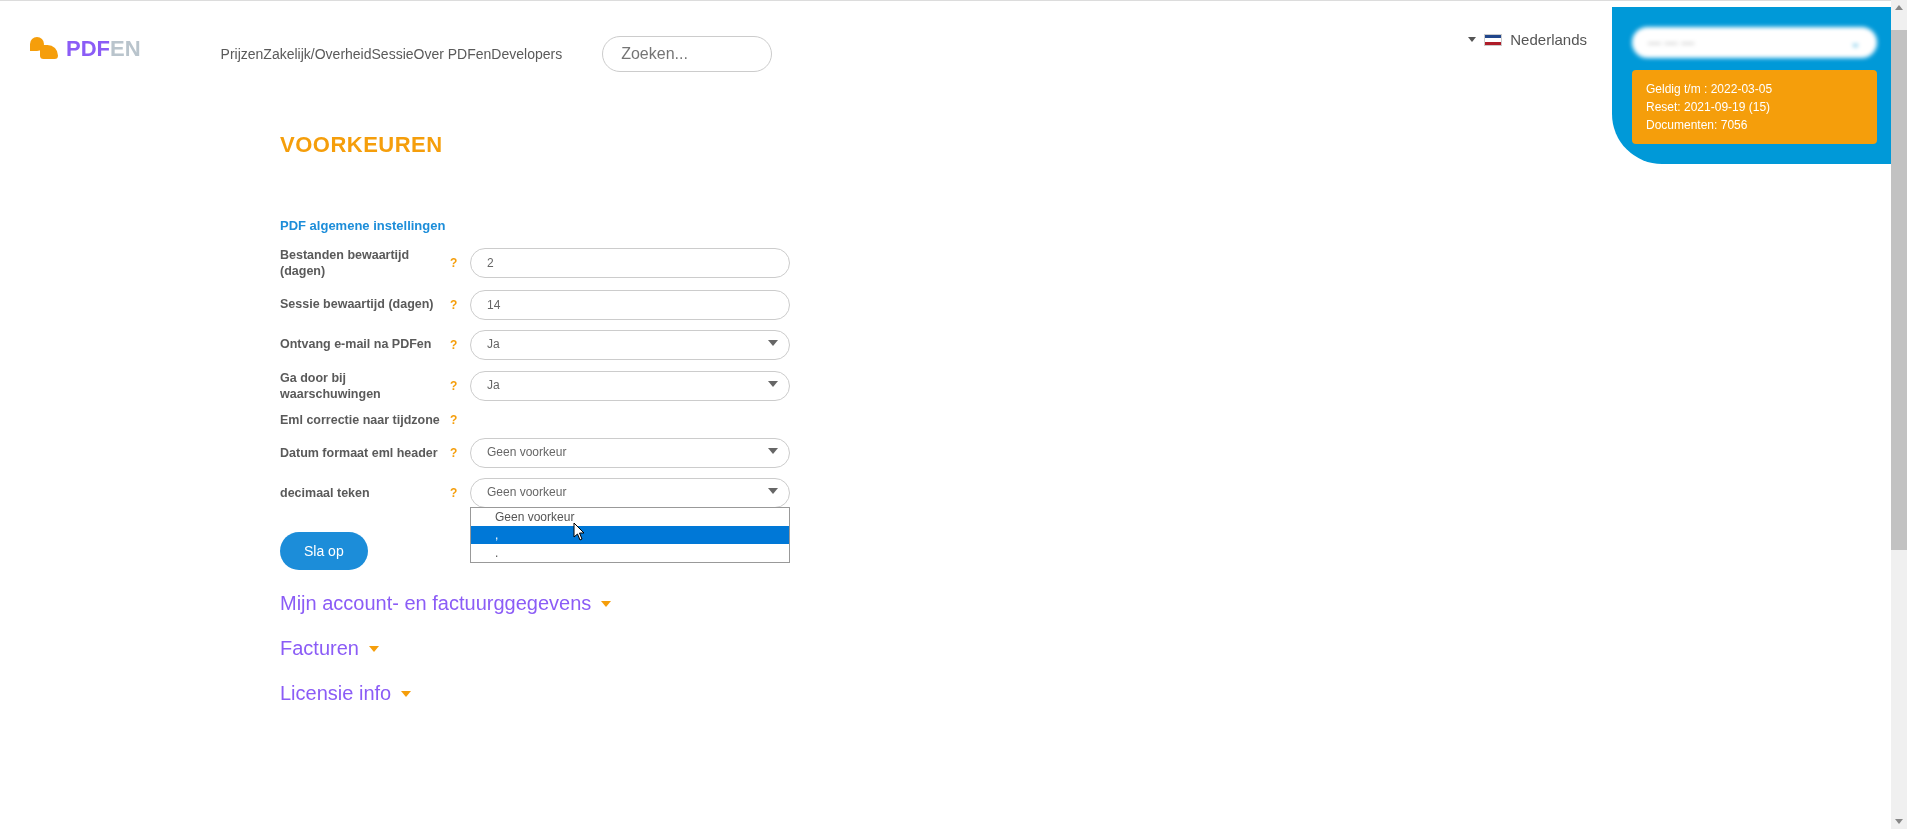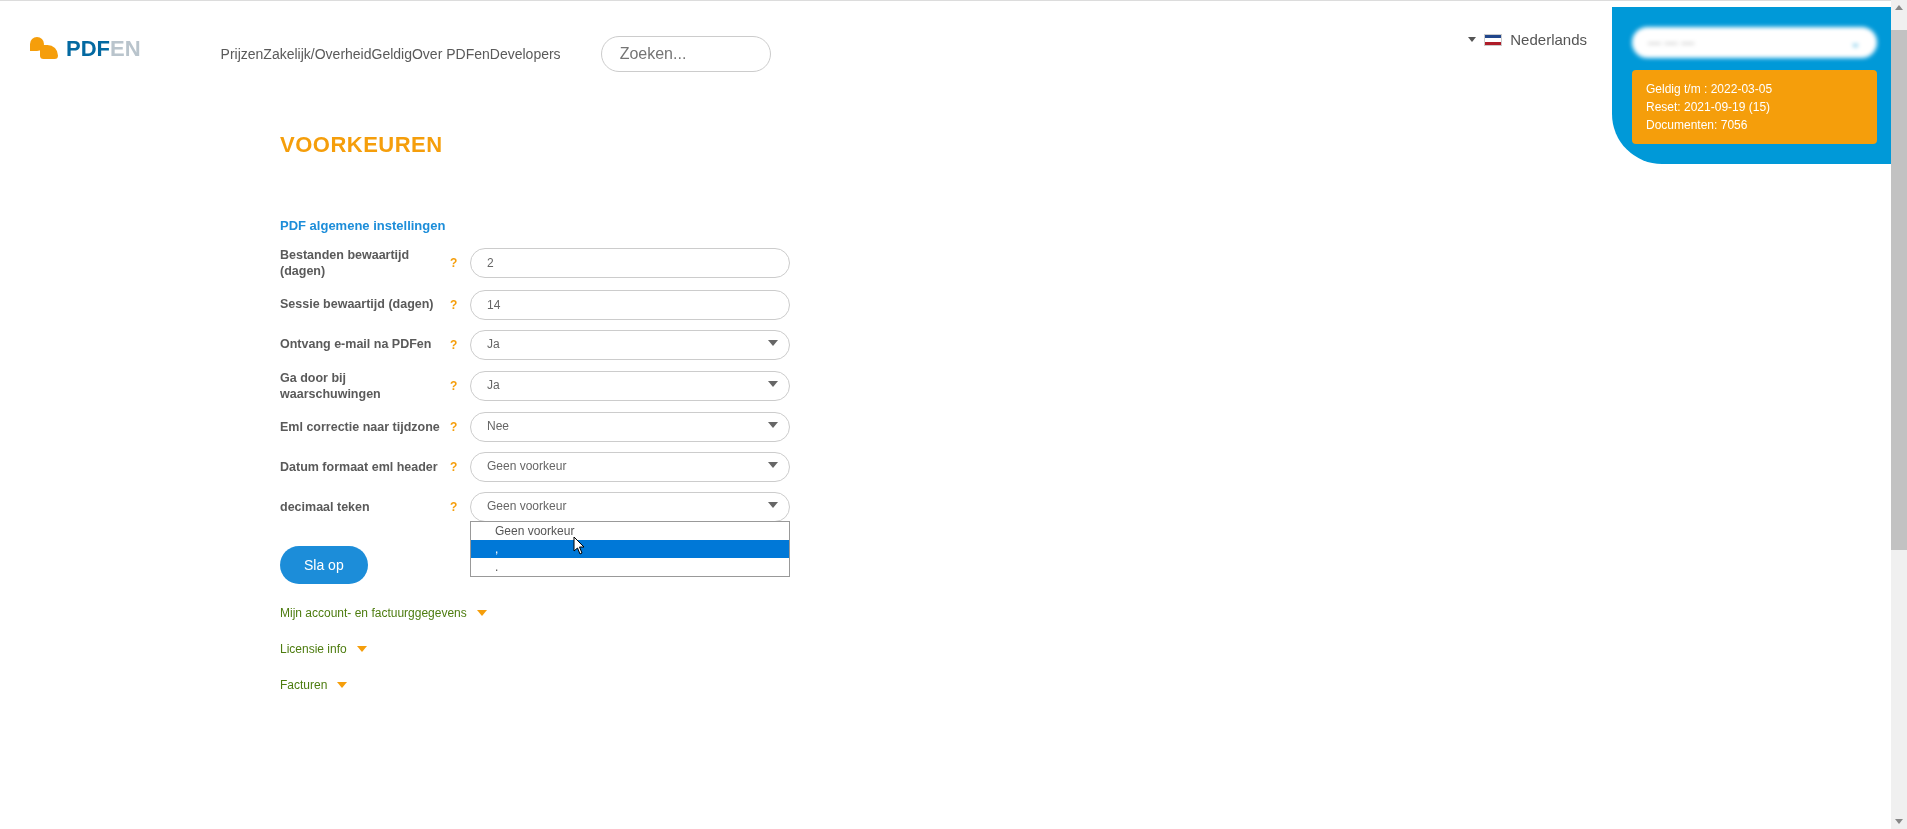--- a/index.html
+++ b/index.html
@@ -7,21 +7,21 @@
   
   .header-bar { border-top: 1px solid #dcdcdc; height: 1px; }
   
   .topbar { display: flex; align-items: flex-start; padding: 10px 30px 0 30px; position: relative; }
   
   .logo { display: flex; align-items: center; margin-top: 25px; }
   .logo-icon { width: 30px; height: 24px; position: relative; margin-right: 6px; }
   .logo-icon::before { content:''; position:absolute; width:14px; height:14px; background:#f59e0b; border-radius:50% 50% 50% 0; top:0; left:0; }
   .logo-icon::after { content:''; position:absolute; width:18px; height:14px; background:#f59e0b; border-radius:4px 12px 4px 4px; top:8px; left:10px; }
   .logo-text { font-weight:700; font-size:22px; }
-  .logo-blue { color:#0369a1; }
+  .logo-blue { color:#8b5cf6; }
   .logo-gray { color:#b9c4cc; }
   
   .nav { display:flex; margin-left:80px; margin-top:35px; }
   .nav a { color:#5a5a5a; text-decoration:none; font-size:14px; }
   
   .search { margin-left:40px; margin-top:25px; }
   .search input { border:1px solid #ccc; border-radius:24px; padding:8px 18px; width:170px; font-size:16px; color:#999; outline:none; }
   
   .lang { position:absolute; right:320px; top:30px; display:flex; align-items:center; gap:8px; color:#555; font-size:15px; }
   .caret-down { width:0; height:0; border-left:4px solid transparent; border-right:4px solid transparent; border-top:5px solid #555; }
@@ -49,21 +49,21 @@
   
   .dropdown { position:absolute; top:29px; left:0; width:100%; z-index:10; }
   .dd-list { border:1px solid #999; background:#fff; }
   .dd-item { padding:2px 24px; font-size:12px; color:#555; }
   .dd-item.hl { background:#0078d7; color:#fff; }
   .cursor { position:absolute; top:16px; left:103px; width:0; height:0; pointer-events:none; }
   .cursor svg { width:14px; height:18px; }
   
   .save-btn { background:#1c8dd9; color:#fff; border:none; border-radius:22px; padding:11px 24px; font-size:14px; margin-top:14px; cursor:pointer; }
   
-  .acc-link { color:#4d7c0f; font-size:12px; margin-top:22px; display:flex; align-items:center; gap:10px; }
+  .acc-link { color:#8b5cf6; font-size:20px; margin-top:22px; display:flex; align-items:center; gap:10px; }
   .chev-sm { width:0; height:0; border-left:5px solid transparent; border-right:5px solid transparent; border-top:6px solid #f59e0b; }
   
   .scrollbar { position:fixed; right:0; top:0; width:16px; height:100%; background:#f0f0f0; }
   .thumb { background:#c2c2c2; width:100%; height:520px; margin-top:15px; }
   .sb-up, .sb-down { height:15px; display:flex; align-items:center; justify-content:center; }
   .sb-up::before { content:''; width:0; height:0; border-left:4px solid transparent; border-right:4px solid transparent; border-bottom:5px solid #888; }
   .sb-down { position:absolute; bottom:0; width:100%; }
   .sb-down::before { content:''; width:0; height:0; border-left:4px solid transparent; border-right:4px solid transparent; border-top:5px solid #888; }
 </style>
 </head>
@@ -75,21 +75,21 @@
   <div class="logo">
     <div class="logo-icon"></div>
     <span class="logo-text">
       <span class="logo-blue">PDF</span><span class="logo-gray">EN</span>
     </span>
   </div>
 
   <div class="nav">
     <a href="#">Prijzen</a>
     <a href="#">Zakelijk/Overheid</a>
-    <a href="#">Geldig</a>
+    <a href="#">Sessie</a>
     <a href="#">Over PDFen</a>
     <a href="#">Developers</a>
   </div>
 
   <div class="search">
     <input type="text" placeholder="Zoeken..." style="">
   </div>
 
   <div class="lang">
     <span class="caret-down"></span>
@@ -145,24 +145,20 @@
     <div class="fhelp">?</div>
     <div class="inputwrap">
       <div class="sel">Ja</div>
       <div class="sel-arrow"></div>
     </div>
   </div>
 
   <div class="frow">
     <div class="flabel">Eml correctie naar tijdzone</div>
     <div class="fhelp">?</div>
-    <div class="inputwrap">
-      <div class="sel">Nee</div>
-      <div class="sel-arrow"></div>
-    </div>
   </div>
 
   <div class="frow">
     <div class="flabel">Datum formaat eml header</div>
     <div class="fhelp">?</div>
     <div class="inputwrap">
       <div class="sel">Geen voorkeur</div>
       <div class="sel-arrow"></div>
     </div>
   </div>
@@ -188,25 +184,25 @@
     </div>
   </div>
 
   <button class="save-btn">Sla op</button>
 
   <div class="acc-link">
     <span>Mijn account- en factuurggegevens</span>
     <span class="chev-sm"></span>
   </div>
   <div class="acc-link">
+    <span>Facturen</span>
+    <span class="chev-sm"></span>
+  </div>
+  <div class="acc-link">
     <span>Licensie info</span>
-    <span class="chev-sm"></span>
-  </div>
-  <div class="acc-link">
-    <span>Facturen</span>
     <span class="chev-sm"></span>
   </div>
 </div>
 
 <div class="scrollbar">
   <div class="sb-up"></div>
   <div class="thumb"></div>
   <div class="sb-down"></div>
 </div>
 

